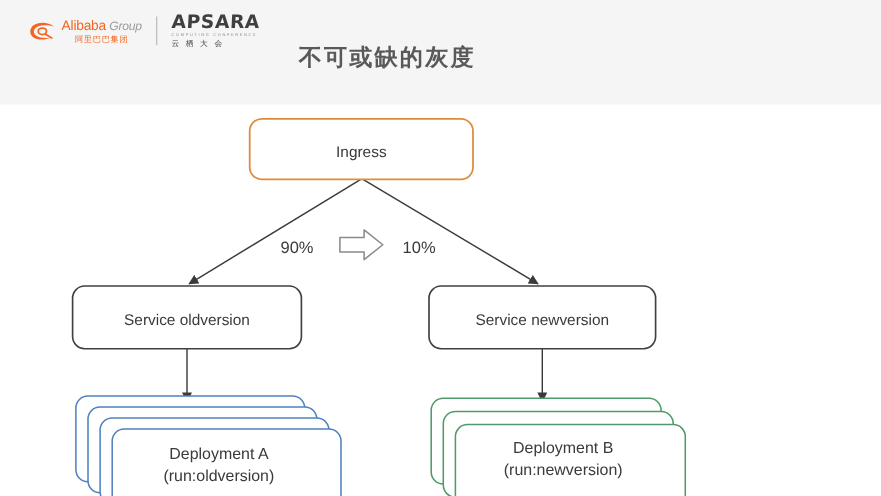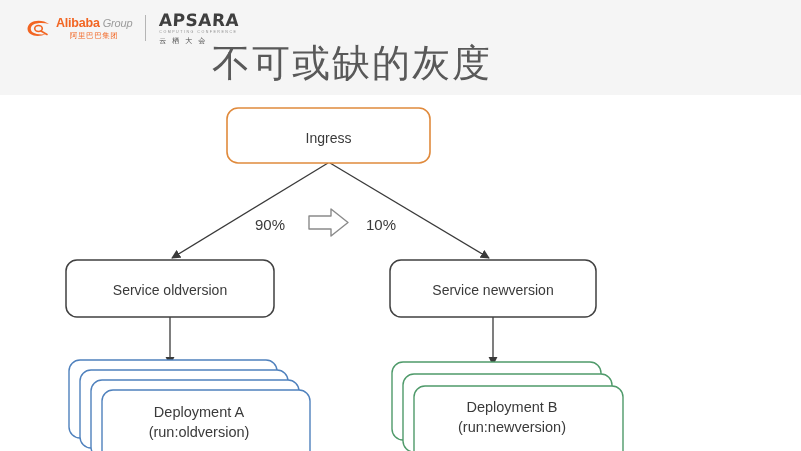--- a/index.html
+++ b/index.html
@@ -49,21 +49,21 @@
     flex-direction: column;
     line-height: 1;
   }
   .ali-row1 {
     display: flex;
     align-items: baseline;
     gap: 3px;
   }
   .ali-en {
     font-size: 12.5px;
-    font-weight: bold;
+    font-weight: normal;
     color: #f26522;
     letter-spacing: -0.2px;
   }
   .ali-group {
     font-size: 11px;
     font-weight: normal;
     color: #9b9b9b;
     letter-spacing: -0.2px;
     font-style: italic;
   }
@@ -104,22 +104,22 @@
     color: #4a4a4a;
     letter-spacing: 6px;
     margin-top: 2.5px;
   }
   .slide-title {
     position: absolute;
     left: 0;
     top: 38px;
     width: 704px;
     text-align: center;
-    font-size: 38px;
-    font-weight: normal;
+    font-size: 21px;
+    font-weight: bold;
     color: #595959;
     letter-spacing: 2px;
     font-family: "DejaVu Sans", sans-serif;
   }
   
   .diagram {
     position: absolute;
     left: 0;
     top: 0;
     width: 801px;

